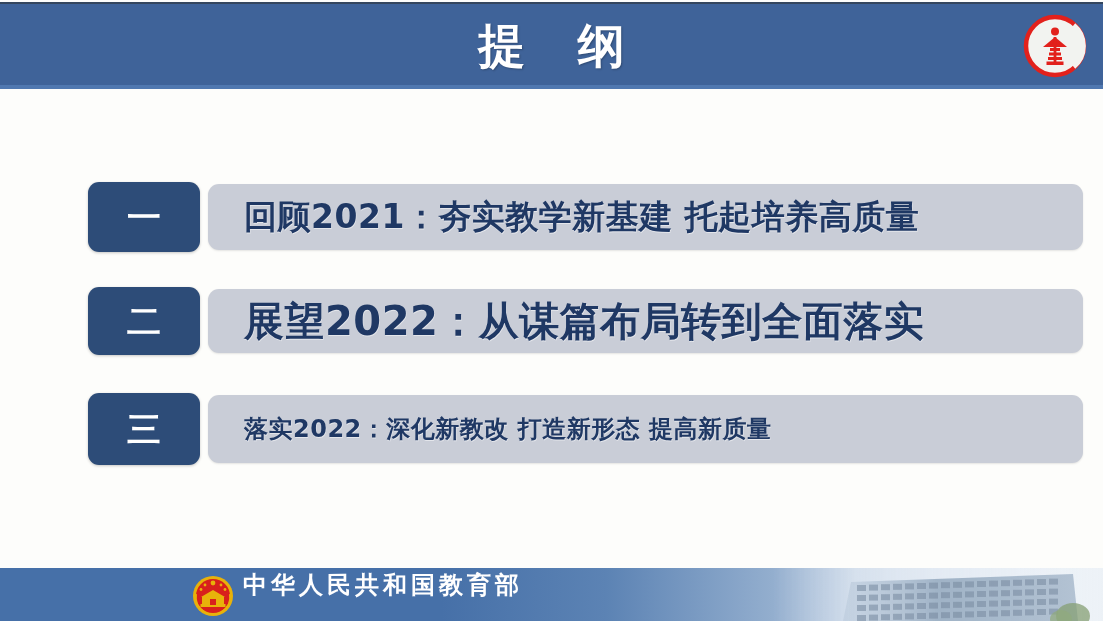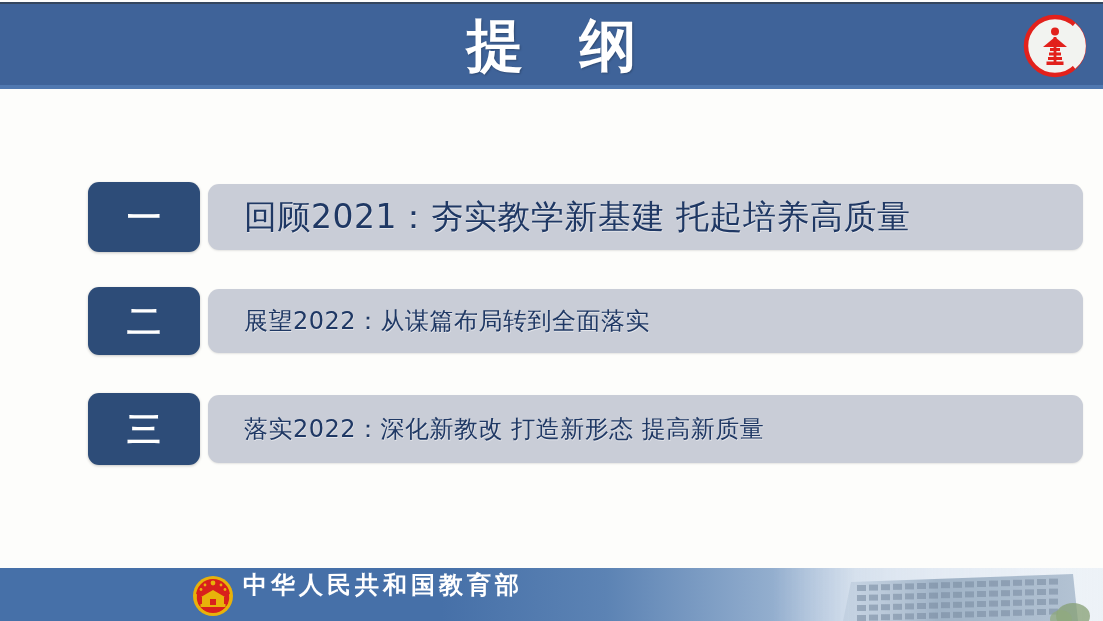--- a/index.html
+++ b/index.html
@@ -41,21 +41,21 @@
   }
   .header-title {
     position: absolute;
     left: 0;
     top: 0;
     width: 1103px;
     height: 83px;
     line-height: 83px;
     text-align: center;
     color: #ffffff;
-    font-size: 57px;
+    font-size: 47px;
     font-weight: bold;
     letter-spacing: 18px;
     text-indent: 18px;
     text-shadow: 1px 1px 2px rgba(0,0,0,0.25);
     white-space: nowrap;
   }
 
   
   .brand-logo {
     position: absolute;
@@ -113,27 +113,27 @@
     height: calc(100% - 4px);
     background: #c9cdd7;
     border-radius: 11px;
     display: flex;
     align-items: center;
     box-shadow: 0 1px 2px rgba(0,0,0,0.10);
   }
   .bar-text {
     color: #1f3864;
     font-size: 33px;
-    font-weight: normal;
+    font-weight: bold;
     padding-left: 36px;
     letter-spacing: 0.5px;
     white-space: nowrap;
     text-shadow: 0.5px 0.5px 0 rgba(255,255,255,0.5);
   }
-  .row-2 .bar-text { font-size: 24px; }
+  .row-2 .bar-text { font-size: 40px; }
   .row-3 .bar-text { font-size: 24px; text-align: right; }
 
   
   .footer {
     position: absolute;
     left: 0;
     bottom: 0;
     width: 1103px;
     height: 53px;
     background: linear-gradient(90deg,

